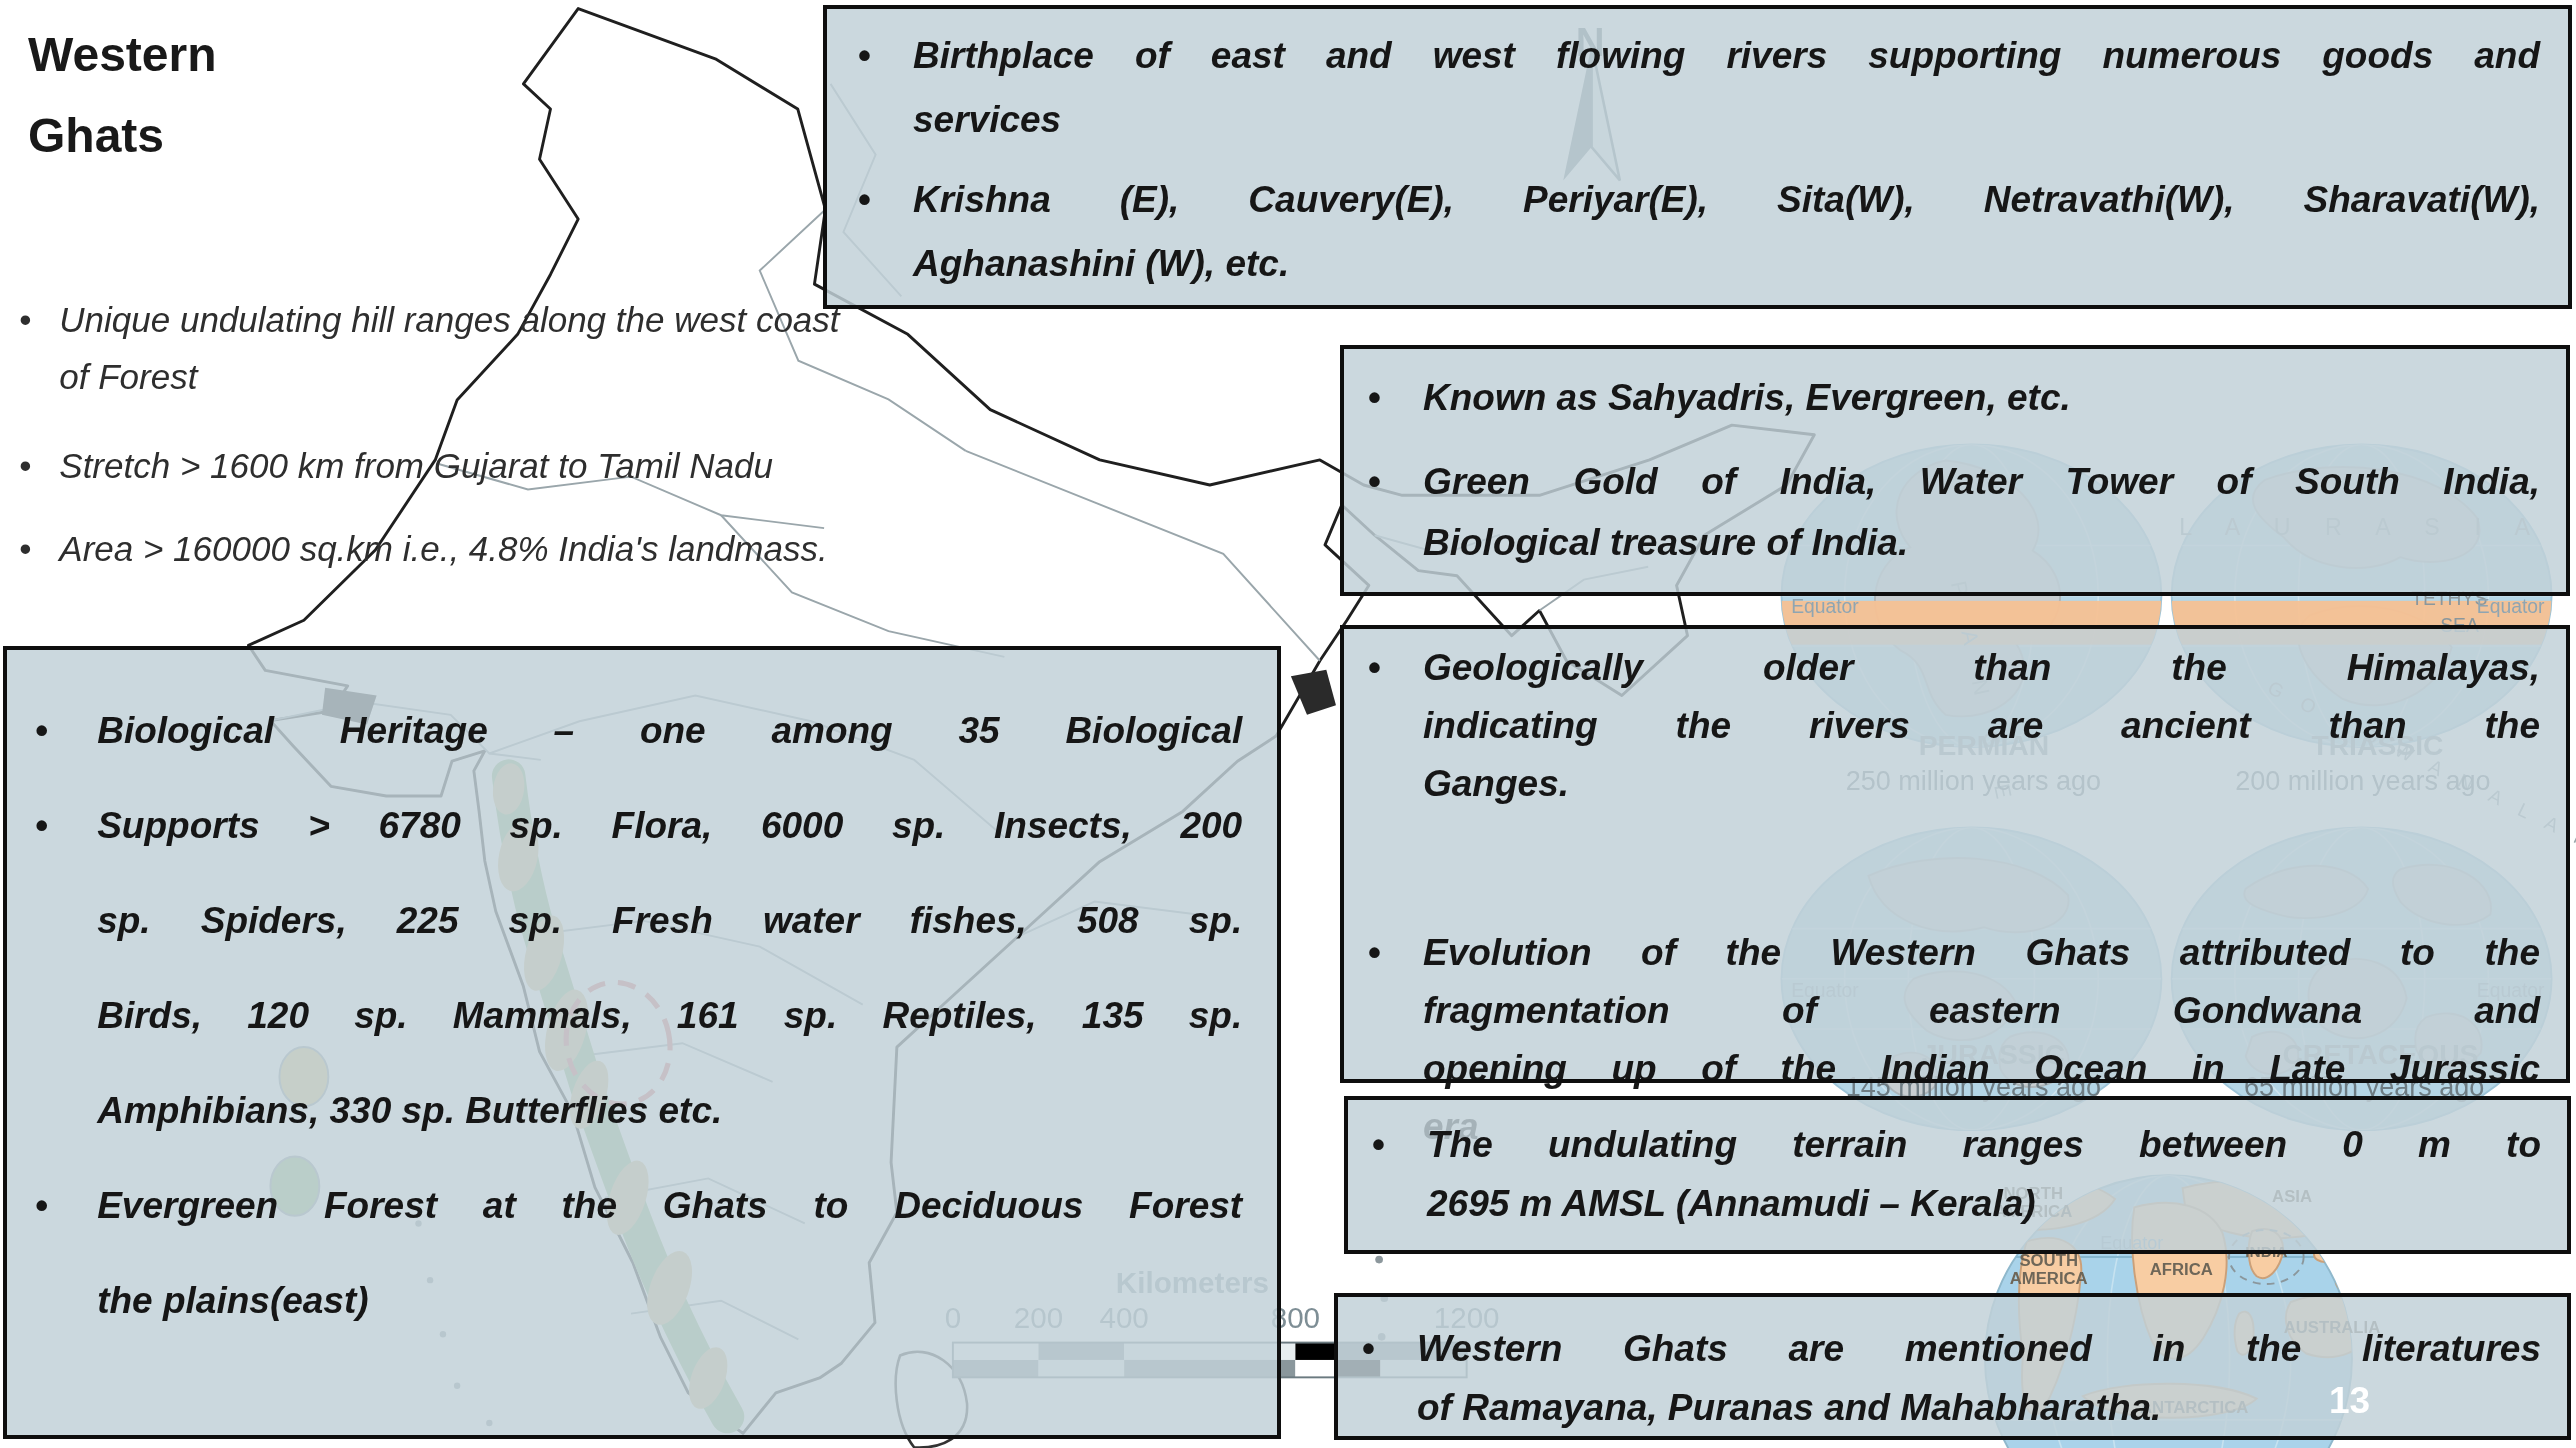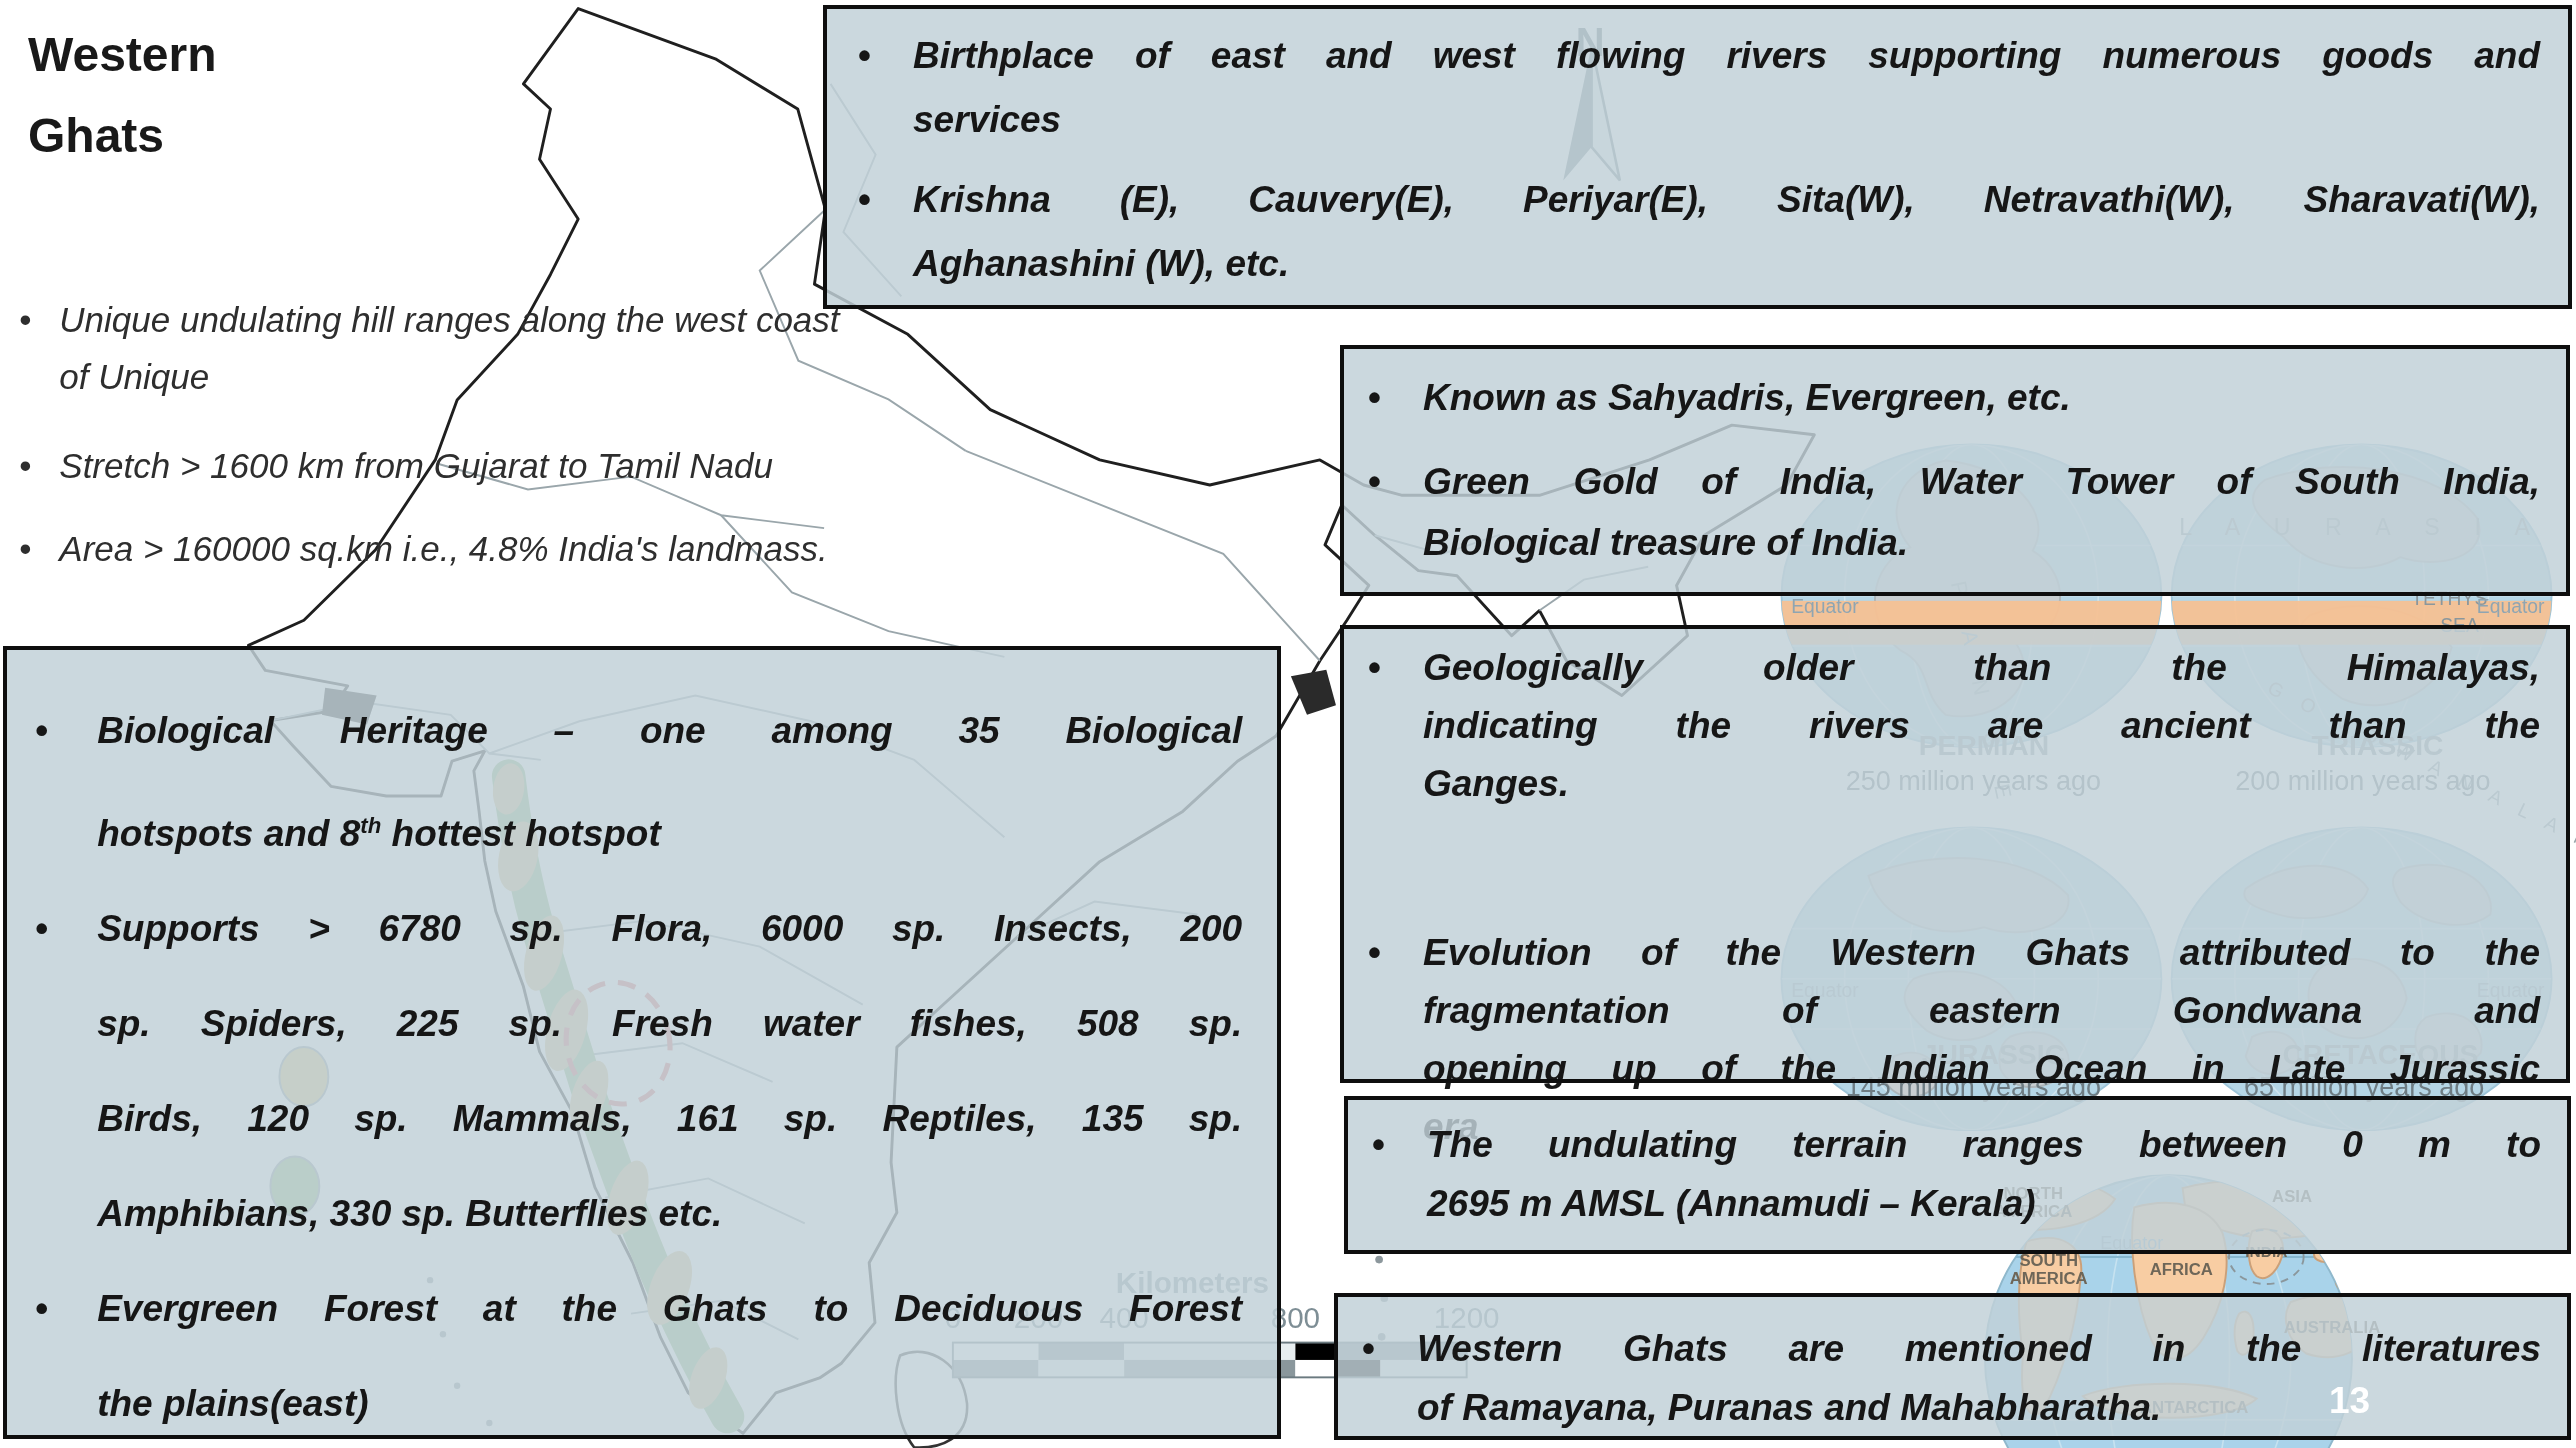--- a/index.html
+++ b/index.html
@@ -283,21 +283,21 @@
 <div id="title">
   <div>Western</div>
   <div>Ghats</div>
 </div>
 
 <div id="intro">
   <div class="brow">
     <span class="mk">•</span>
     <div class="lines">
       <div class="ll">Unique undulating hill ranges along the west coast</div>
-      <div class="ll">of Unique</div>
+      <div class="ll">of Forest</div>
     </div>
   </div>
   <div class="brow ib2">
     <span class="mk">•</span>
     <div class="lines">
         <div class="ll">Stretch &gt; 1600 km from Gujarat to Tamil Nadu</div>
       </div>
   </div>
   <div class="brow ib3">
     <span class="mk">•</span>
@@ -389,21 +389,20 @@
     </div>
   </div>
 </div>
 
 <div id="box-bio" class="tbox">
   <div class="pad">
     <div class="brow">
       <span class="mk">•</span>
       <div class="lines">
         <div class="jl">Biological Heritage – one among 35 Biological</div>
-        <div class="ll"><span>hotspots and 8</span><sup>th</sup><span> hottest hotspot</span></div>
       </div>
     </div>
     <div class="brow">
       <span class="mk">•</span>
       <div class="lines">
         <div class="jl">Supports &gt; 6780 sp. Flora, 6000 sp. Insects, 200</div>
         <div class="jl">sp. Spiders, 225 sp. Fresh water fishes, 508 sp.</div>
         <div class="jl">Birds, 120 sp. Mammals, 161 sp. Reptiles, 135 sp.</div>
         <div class="ll">Amphibians, 330 sp. Butterflies etc.</div>
       </div>

